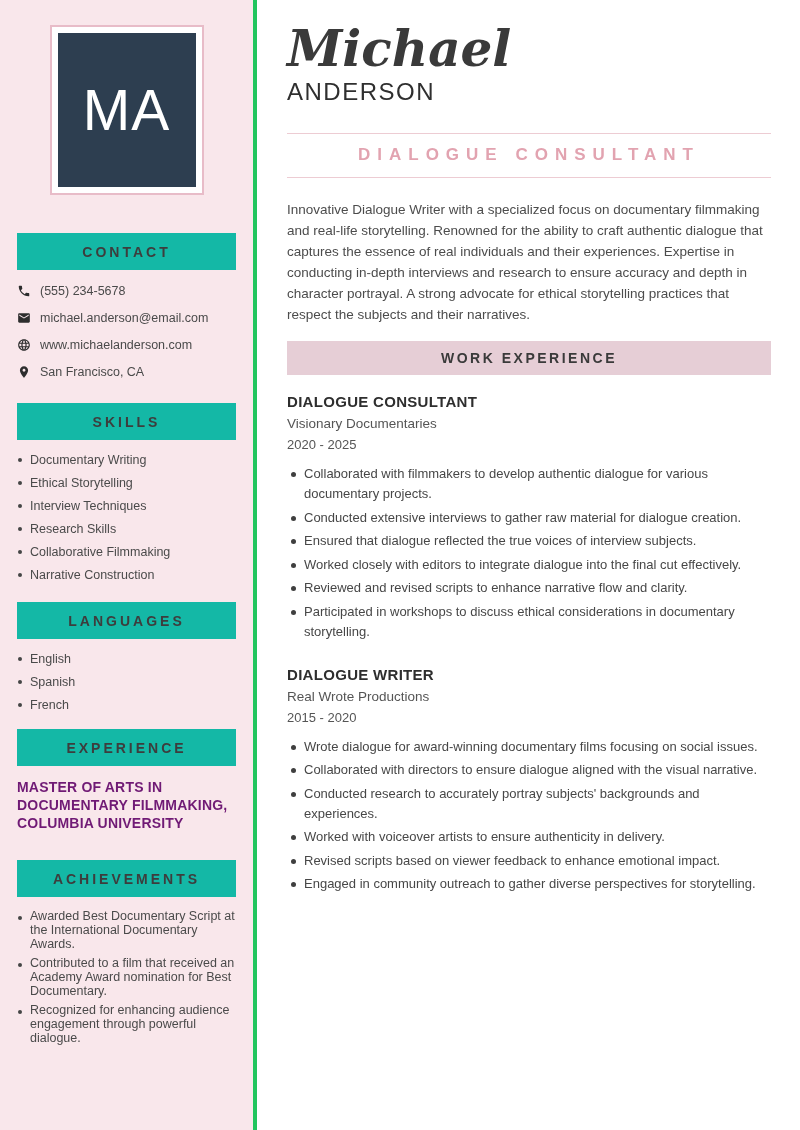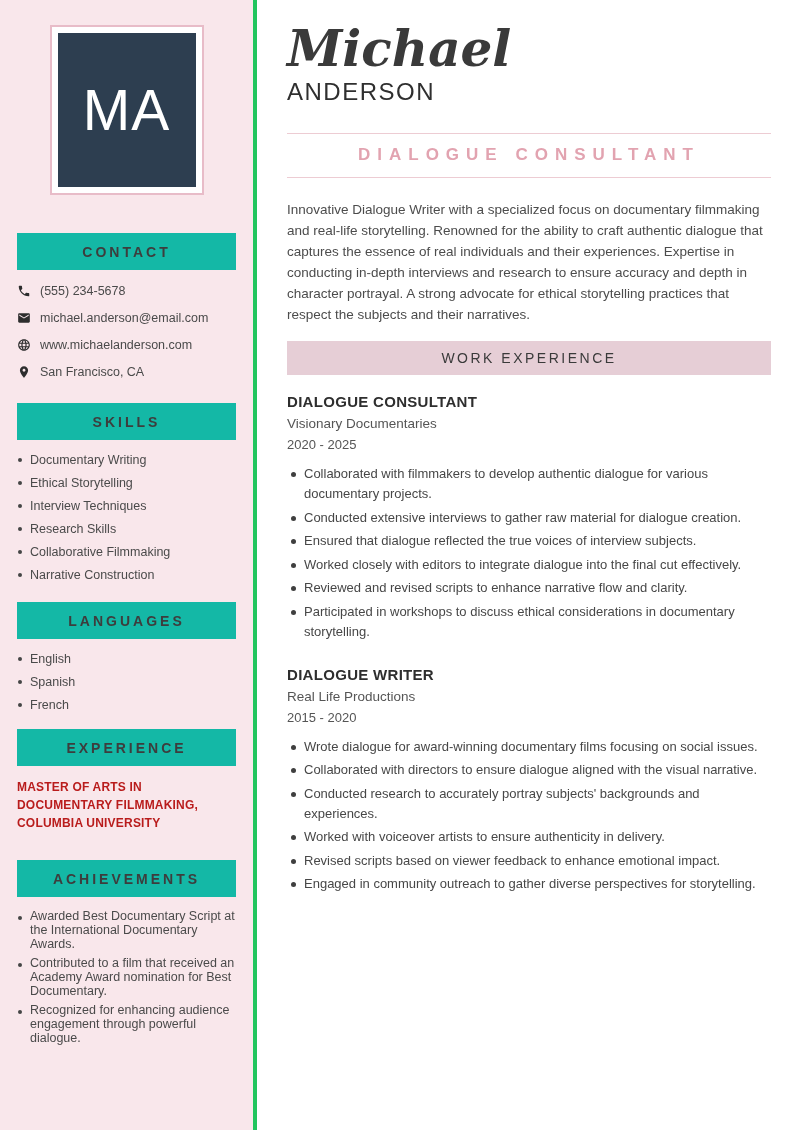--- a/index.html
+++ b/index.html
@@ -85,25 +85,25 @@
     left: 1px; top: 6px;
     width: 4px; height: 4px;
     border-radius: 50%;
     background: #454545;
   }
   ul.dot-list.wrap li { line-height: 14px; margin-bottom: 5px; }
   ul.dot-list.wrap li::before { top: 7px; }
 
   .degree {
     margin: 12px 17px 11px 17px;
-    font-size: 12px;
+    font-size: 14px;
     font-weight: bold;
     line-height: 18px;
     letter-spacing: 0.2px;
-    color: #b91c1c;
+    color: #701a75;
     text-transform: uppercase;
   }
 
   
   .main {
     flex: 1;
     padding: 0 29px 0 30px;
     background: #ffffff;
   }
   .first-name {
@@ -141,21 +141,21 @@
     color: #4c4c4c;
   }
   .section-band {
     margin-top: 16px;
     height: 34px;
     background: #e6ced6;
     display: flex;
     align-items: center;
     justify-content: center;
     font-size: 14px;
-    font-weight: normal;
+    font-weight: bold;
     letter-spacing: 2.5px;
     color: #3a3a3a;
   }
   .job { margin-top: 18px; }
   .job + .job { margin-top: 24px; }
   .job-title {
     font-size: 15px;
     font-weight: bold;
     letter-spacing: 0.3px;
     color: #2e2e2e;
@@ -274,21 +274,21 @@
         <li>Conducted extensive interviews to gather raw material for dialogue creation.</li>
         <li>Ensured that dialogue reflected the true voices of interview subjects.</li>
         <li>Worked closely with editors to integrate dialogue into the final cut effectively.</li>
         <li>Reviewed and revised scripts to enhance narrative flow and clarity.</li>
         <li>Participated in workshops to discuss ethical considerations in documentary storytelling.</li>
       </ul>
   </section>
 
   <section class="job">
     <div class="job-title">DIALOGUE WRITER</div>
-    <div class="job-company">Real Life Productions</div>
+    <div class="job-company">Real Wrote Productions</div>
     <div class="job-dates">2015 - 2020</div>
     <ul class="job-bullets">
 
     <li>Wrote dialogue for award-winning documentary films focusing on social issues.</li>
         <li>Collaborated with directors to ensure dialogue aligned with the visual narrative.</li>
         <li>Conducted research to accurately portray subjects' backgrounds and experiences.</li>
         <li>Worked with voiceover artists to ensure authenticity in delivery.</li>
         <li>Revised scripts based on viewer feedback to enhance emotional impact.</li>
         <li>Engaged in community outreach to gather diverse perspectives for storytelling.</li>
       </ul>

